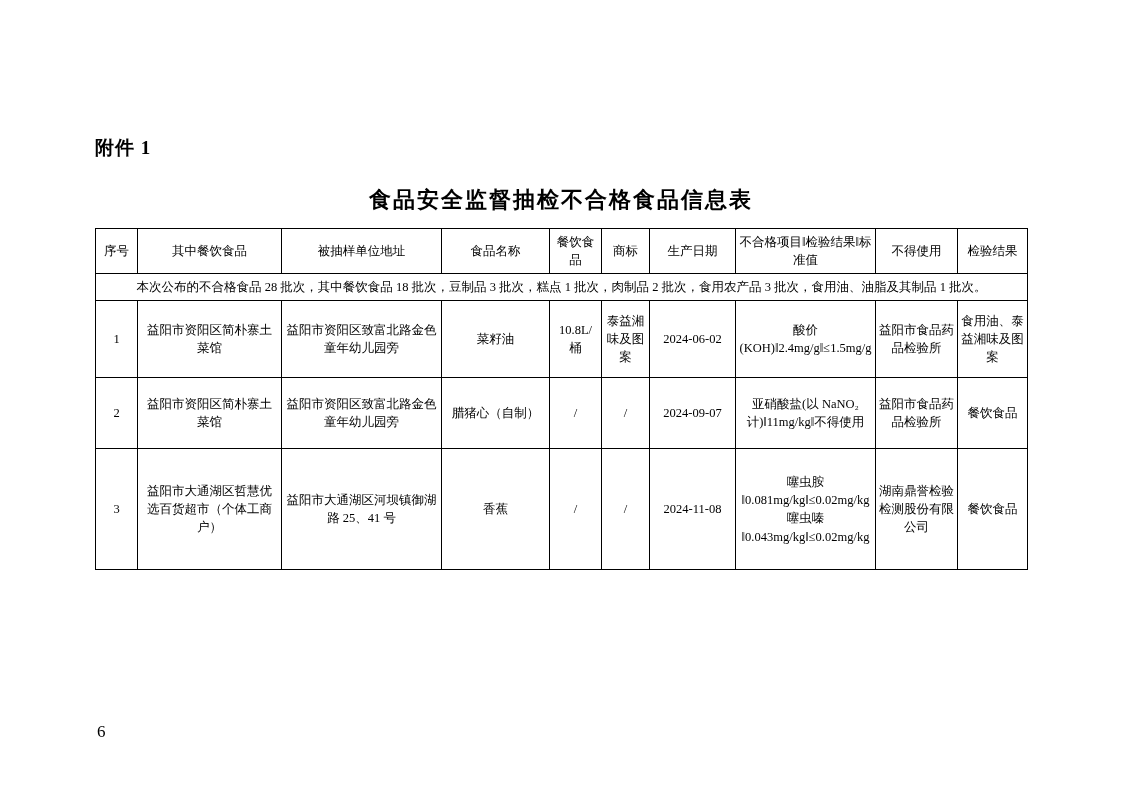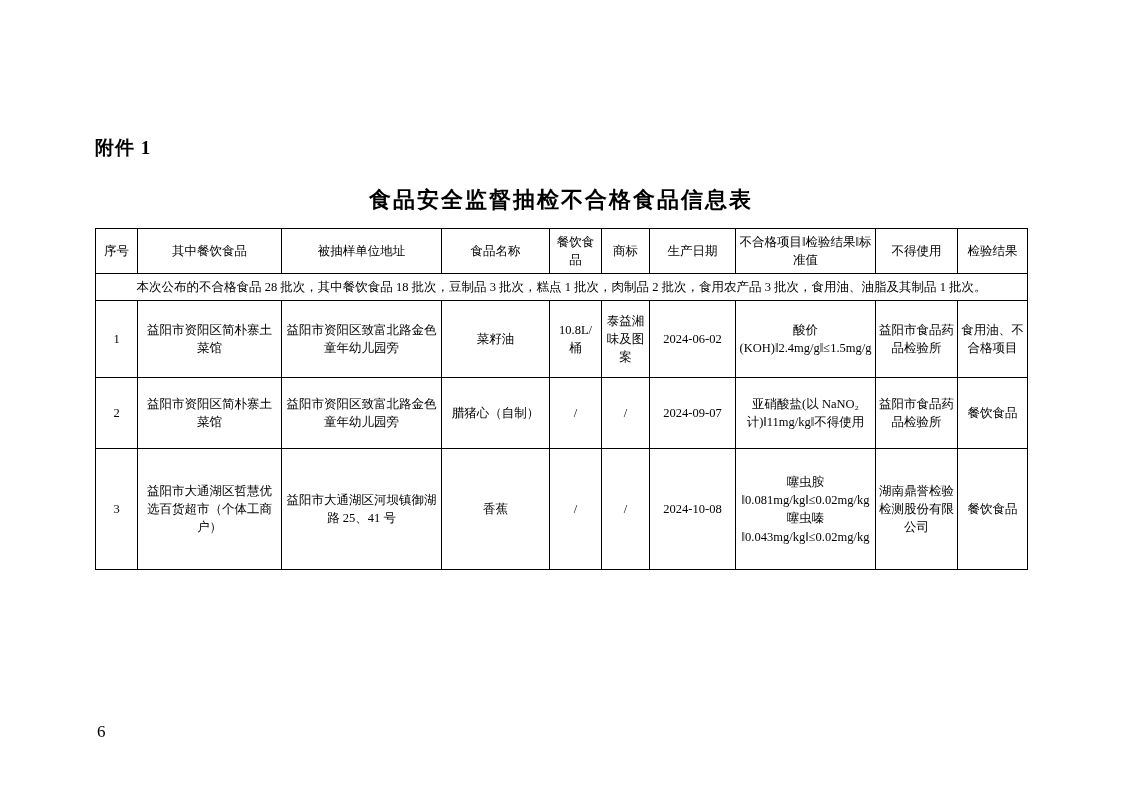--- a/index.html
+++ b/index.html
@@ -132,42 +132,42 @@
         <tr class="r1">
           <td>1</td>
           <td>益阳市资阳区简朴寨土菜馆</td>
           <td>益阳市资阳区致富北路金色童年幼儿园旁</td>
           <td>菜籽油</td>
           <td>10.8L/桶</td>
           <td class="cell-small">泰益湘味及图案</td>
           <td>2024-06-02</td>
           <td class="cell-small">酸价(KOH)‖2.4mg/g‖≤1.5mg/g</td>
           <td class="cell-small">益阳市食品药品检验所</td>
-          <td class="cell-small">食用油、不合格项目</td>
+          <td class="cell-small">食用油、泰益湘味及图案</td>
         </tr>
         <tr class="r2">
           <td>2</td>
           <td>益阳市资阳区简朴寨土菜馆</td>
           <td>益阳市资阳区致富北路金色童年幼儿园旁</td>
           <td>腊猪心（自制）</td>
           <td>/</td>
           <td class="cell-small">/</td>
           <td>2024-09-07</td>
           <td class="cell-small">亚硝酸盐(以 NaNO₂ 计)‖11mg/kg‖不得使用</td>
           <td class="cell-small">益阳市食品药品检验所</td>
           <td class="cell-small">餐饮食品</td>
         </tr>
         <tr class="r3">
           <td>3</td>
           <td>益阳市大通湖区哲慧优选百货超市（个体工商户）</td>
           <td>益阳市大通湖区河坝镇御湖路 25、41 号</td>
           <td>香蕉</td>
           <td>/</td>
           <td class="cell-small">/</td>
-          <td>2024-10-08</td>
+          <td>2024-11-08</td>
           <td class="cell-small">噻虫胺‖0.081mg/kg‖≤0.02mg/kg 噻虫嗪‖0.043mg/kg‖≤0.02mg/kg</td>
           <td class="cell-small">湖南鼎誉检验检测股份有限公司</td>
           <td class="cell-small">餐饮食品</td>
         </tr>
       </tbody>
     </table>
   </div>
 
   <div class="page-number">6</div>
 

